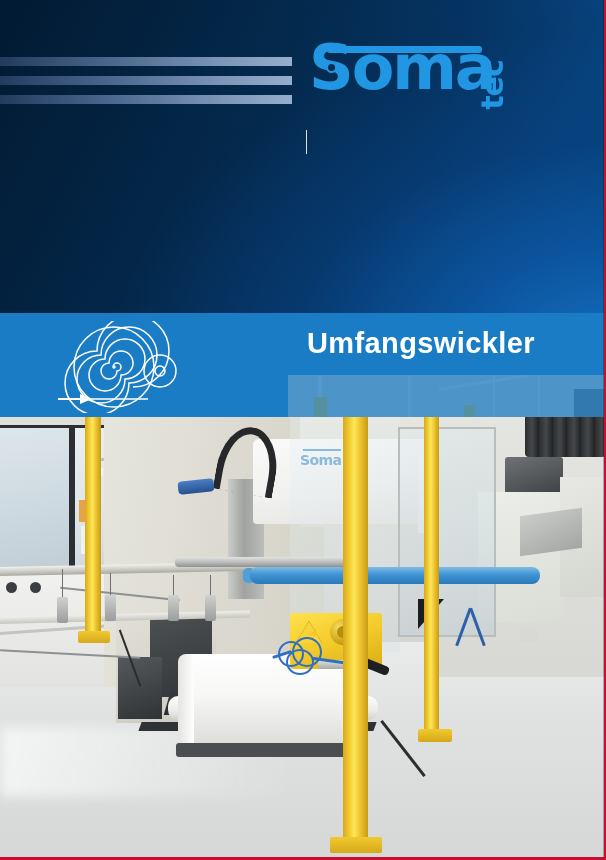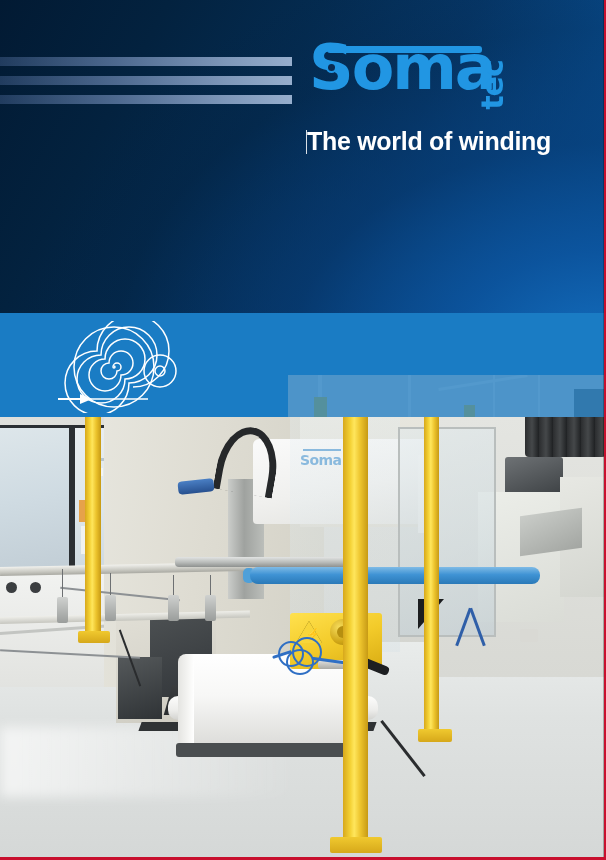--- a/index.html
+++ b/index.html
@@ -674,21 +674,20 @@
     <div class="logo">
       <div class="logo-bar"></div>
       <div class="logo-word">Soma</div>
       <div class="logo-dot"></div>
       <div class="logo-tec">
         <span>tec</span>
       </div>
     </div>
 
     <div class="tagline-tick"></div>
-    <div class="tagline">The world of winding</div>
   </div>
 
   <div class="band">
     <div class="band-left"></div>
 
     <svg class="ph" style="left:52px; top:8px;" width="130" height="92" viewBox="0 0 130 92">
       <g fill="none" stroke="#ffffff" stroke-width="1.5">
         <path d="M62,46 m0,-1 a1,1 0 1,1 -1,1"></path>
         <path d="M61,46
                  a4,4 0 1,1 4,4
@@ -715,20 +714,21 @@
       <div class="ghost-post" style="left:150px; top:6px; width:90px; height:3px; transform:rotate(-9deg);"></div>
       <div class="ghost-yellow" style="left:26px; top:22px; width:13px; height:20px;"></div>
       <div class="ghost-yellow" style="left:176px; top:30px; width:11px; height:12px;"></div>
       <div class="ghost-dark" style="left:286px; top:14px; width:32px; height:28px;"></div>
       <div class="ghost-post" style="left:205px; top:0; width:2px; height:42px;"></div>
       <div class="ghost-post" style="left:250px; top:0; width:2px; height:42px;"></div>
     </div>
     <div class="band-photo-overlay"></div>
 
     <div class="band-title-bar"></div>
+    <div class="band-title">Umfangswickler</div>
   </div>
 
   <div class="photo">
 
     <div class="wall-bg"></div>
     <div class="floor"></div>
     <div class="floor-shine"></div>
 
     <div class="window-left"></div>
     <div class="window-left2">

